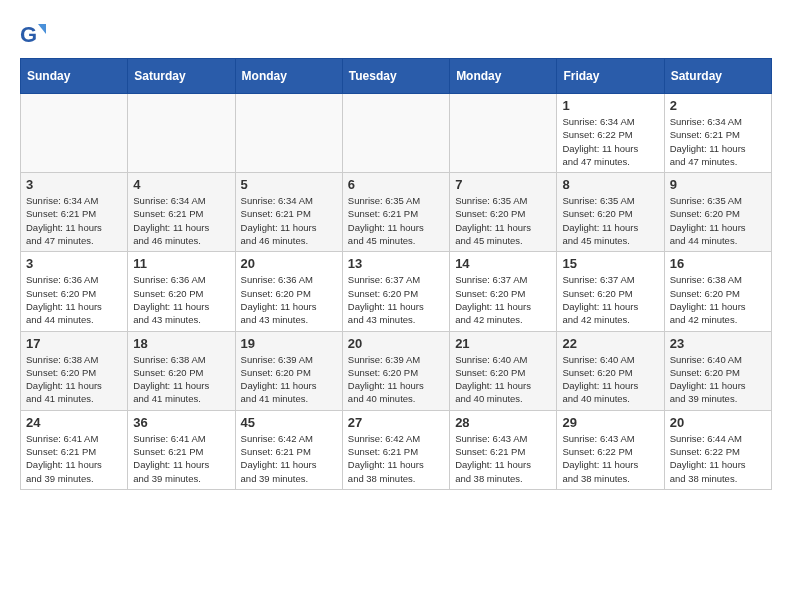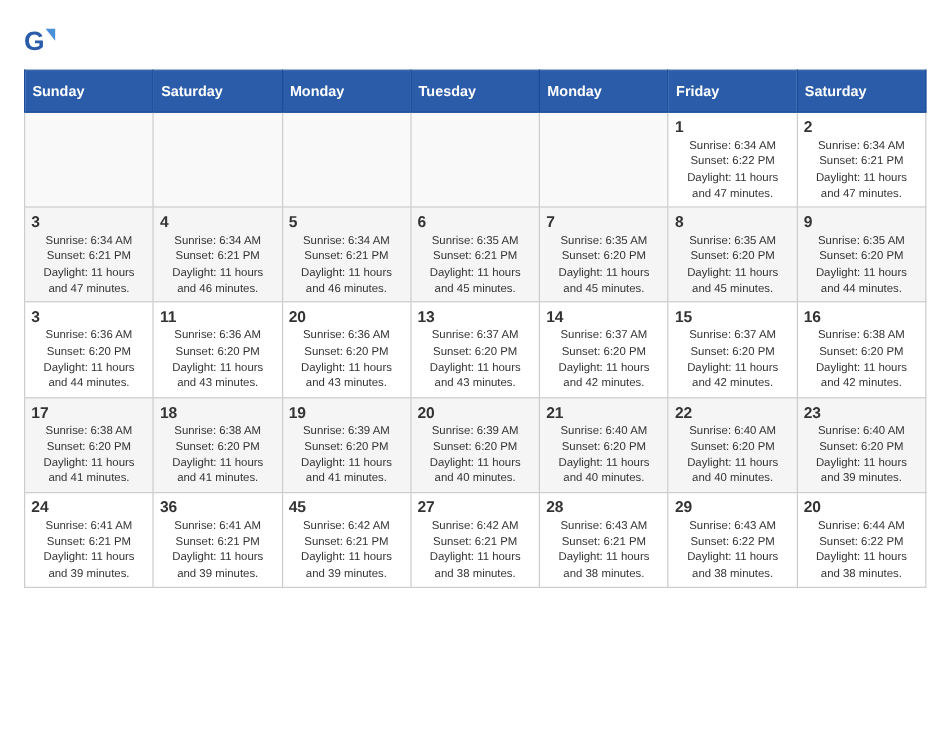--- a/index.html
+++ b/index.html
@@ -11,21 +11,21 @@
     .logo-text span { display: block; }
     .logo-icon { width: 28px; height: 28px; margin-right: 4px; }
     .title-area { text-align: right; }
     .month-title { font-size: 36px; font-weight: normal; color: #333; }
     .location { font-size: 14px; color: #555; }
     table { width: 100%; border-collapse: collapse; table-layout: fixed; }
     thead th { background-color: #2a5caa; color: #fff; text-align: left; padding: 10px 6px; font-size: 12px; font-weight: bold; border: 1px solid #1a4c9a; }
     tbody td { border: 1px solid #ccc; vertical-align: top; padding: 4px 5px; font-size: 10px; color: #333; min-height: 70px; background: #fff; }
     tbody tr:nth-child(even) td { background: #f5f5f5; }
     .day-num { font-size: 13px; font-weight: bold; display: block; margin-bottom: 2px; }
-    .day-info { font-size: 9.5px; line-height: 1.4; color: #333; text-align: center; }
+    .day-info { font-size: 9.5px; line-height: 1.4; color: #333; }
     .empty { background: #f9f9f9 !important; }
   </style>
 </head>
 <body>
 
 <div class="page">
   <div class="header">
     <div class="logo">
       <svg class="logo-icon" viewBox="0 0 28 28">
         <text x="0" y="22" font-size="22" fill="#2a5caa" font-family="Arial" font-weight="bold">G</text>

